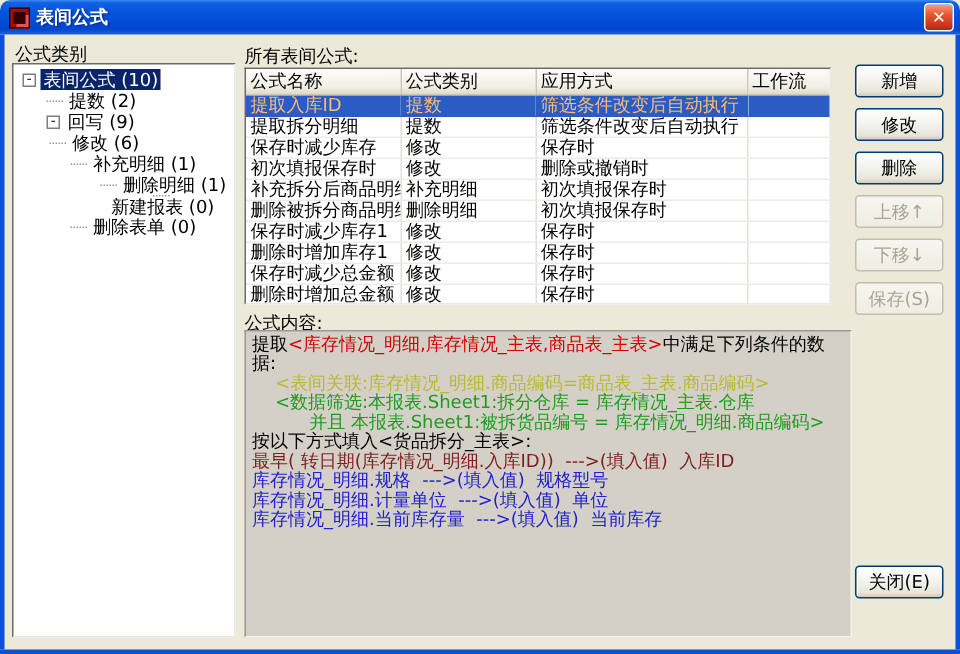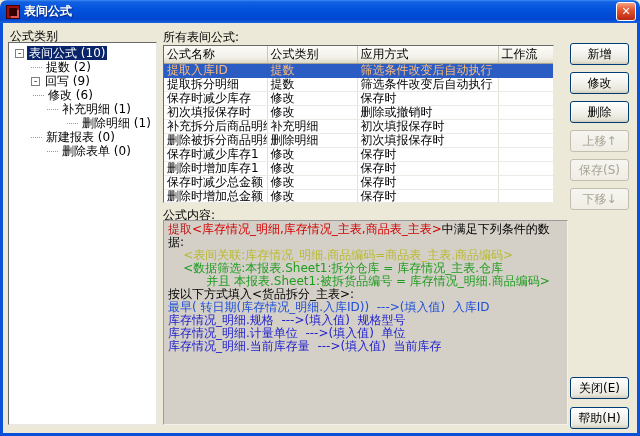--- a/index.html
+++ b/index.html
@@ -124,21 +124,21 @@
         <span class="tree-label">修改 (6)</span>
       </div>
       <div class="tree-row" style="padding-left: 38px;">
         <span class="toggle-spacer"></span>
         <span class="tree-label">补充明细 (1)</span>
       </div>
       <div class="tree-row" style="padding-left: 58px;">
         <span class="toggle-spacer"></span>
         <span class="tree-label">删除明细 (1)</span>
       </div>
-      <div class="tree-row" style="padding-left: 22px;">
+      <div class="tree-row" style="padding-left: 52px; flex-direction: column;">
         <span class="toggle-spacer"></span>
         <span class="tree-label">新建报表 (0)</span>
       </div>
       <div class="tree-row" style="padding-left: 38px;">
         <span class="toggle-spacer"></span>
         <span class="tree-label">删除表单 (0)</span>
       </div>
     </div>
 
   <div class="panel-label" style="left:163px; top:29px;">所有表间公式:</div>
@@ -218,36 +218,35 @@
             <td>修改</td>
             <td>保存时</td>
             <td></td>
           </tr>
         </tbody>
     </table>
   </div>
 
   <div class="panel-label" style="left:163px; top:207px;">公式内容:</div>
   <div class="content-box">
-      <div class="fline"><span style="color: #b91c1c; text-align: right;">提取</span><span style="color: rgb(212, 0, 0); text-align: right;">&lt;库存情况_明细,库存情况_主表,商品表_主表&gt;</span><span style="color: rgb(0, 0, 0);">中满足下列条件的数据:</span></div>
+      <div class="fline"><span style="color: #000000; text-align: right;">提取</span><span style="color: rgb(212, 0, 0); text-align: right;">&lt;库存情况_明细,库存情况_主表,商品表_主表&gt;</span><span style="color: rgb(0, 0, 0);">中满足下列条件的数据:</span></div>
       <div class="fline"><span style="color: rgb(185, 186, 50);">    &lt;表间关联:库存情况_明细.商品编码=商品表_主表.商品编码&gt;</span></div>
       <div class="fline"><span style="color: rgb(30, 156, 30);">    &lt;数据筛选:本报表.Sheet1:拆分仓库 = 库存情况_主表.仓库</span></div>
       <div class="fline"><span style="color: rgb(30, 156, 30);">          并且 本报表.Sheet1:被拆货品编号 = 库存情况_明细.商品编码&gt;</span></div>
       <div class="fline"><span style="color: rgb(0, 0, 0);">按以下方式填入&lt;货品拆分_主表&gt;:</span></div>
-      <div class="fline"><span style="color: #1d4ed8;">最早( 转日期(库存情况_明细.入库ID))  ---&gt;(填入值)  入库ID</span></div>
+      <div class="fline"><span style="color: #7f1d1d;">最早( 转日期(库存情况_明细.入库ID))  ---&gt;(填入值)  入库ID</span></div>
       <div class="fline"><span style="color: rgb(33, 33, 205);">库存情况_明细.规格  ---&gt;(填入值)  规格型号</span></div>
       <div class="fline"><span style="color: rgb(33, 33, 205);">库存情况_明细.计量单位  ---&gt;(填入值)  单位</span></div>
       <div class="fline"><span style="color: rgb(33, 33, 205);">库存情况_明细.当前库存量  ---&gt;(填入值)  当前库存</span></div>
     </div>
 
   <div class="side-buttons">
       <button class="xpbtn">新增</button>
       <button class="xpbtn">修改</button>
       <button class="xpbtn">删除</button>
       <button class="xpbtn" disabled="">上移↑</button>
+      <button class="xpbtn" disabled="">下移↓</button>
       <button class="xpbtn" disabled="">保存(S)</button>
-      <button class="xpbtn" disabled="">下移↓</button>
     </div>
   <div class="bottom-buttons">
       <button class="xpbtn">关闭(E)</button>
-      <button class="xpbtn">帮助(H)</button>
     </div>
 </div>
 
 </body></html>

